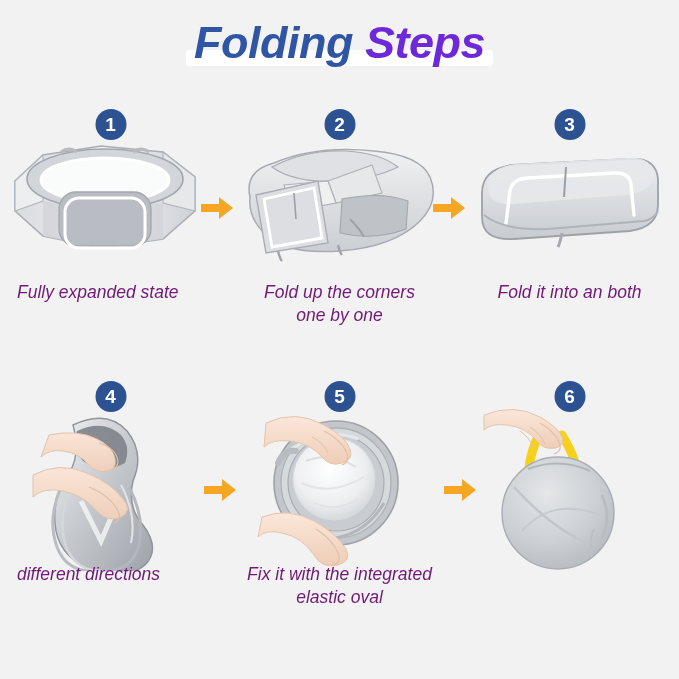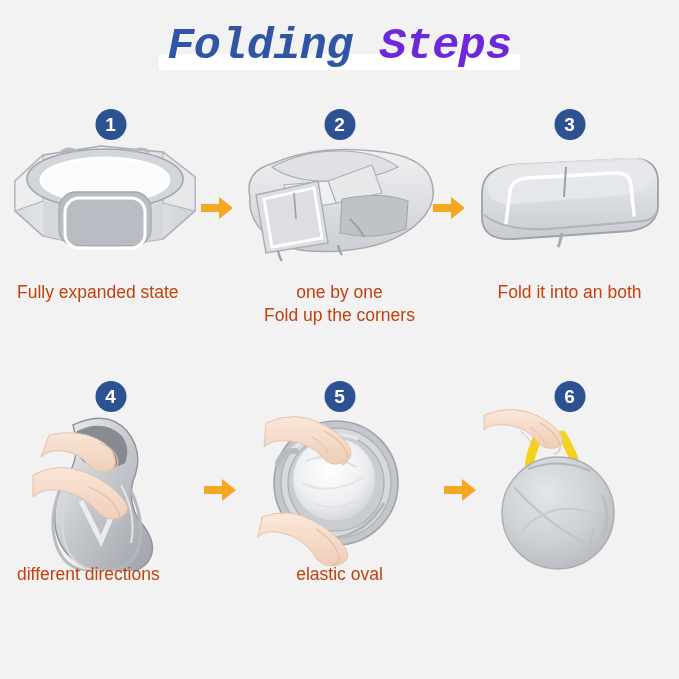--- a/index.html
+++ b/index.html
@@ -39,21 +39,20 @@
     right: -8px;
     bottom: 2px;
     height: 16px;
     background: #ffffff;
     border-radius: 3px;
     z-index: 0;
   }
   .title span.word {
     position: relative;
     z-index: 1;
-    font-family: Liberation Mono, monospace;
   }
   .title .w1 { color: #2f55a4; }
   .title .w2 { color: #6d28d9; }
 
   
   .grid {
     position: absolute;
     top: 95px;
     left: 0;
     width: 679px;
@@ -105,21 +104,22 @@
   }
   .illus svg { display: block; }
 
   
   .caption {
     position: absolute;
     left: 0;
     width: 215px;
     top: 186px;
     font-size: 17.5px;
-    color: #c2410c;
+    font-style: italic;
+    color: #701a75;
     line-height: 1.32;
     text-align: center;
   }
   .caption.left { text-align: left; padding-left: 14px; width: 201px; }
 
   
   .arrow {
     position: absolute;
     width: 34px;
     height: 26px;
@@ -206,22 +206,22 @@
           <path d="M32 80 L82 69 L90 119 L40 128 Z" fill="none" stroke="#ffffff" stroke-width="2.8"></path>
 
           <line x1="62" y1="74" x2="64" y2="100" stroke="#9aa0a6" stroke-width="1.6"></line>
 
           <path d="M46 132 q2 8 4 10" fill="none" stroke="#9fa3a9" stroke-width="2.4"></path>
           <path d="M106 126 q2 8 4 10" fill="none" stroke="#9fa3a9" stroke-width="2.4"></path>
           <path d="M118 100 q10 10 14 18" fill="none" stroke="#9ea2a8" stroke-width="2"></path>
         </svg>
       </div>
       <div class="caption">
+        <div>Fold up the corners</div>
         <div>one by one</div>
-        <div>Fold up the corners</div>
       </div>
     </div>
 
     <div class="cell c3">
       <div class="badge">3</div>
       <div class="illus">
         <svg width="215" height="155" viewBox="0 0 215 155">
           <defs>
             <linearGradient id="g3a" x1="0" y1="0" x2="0" y2="1">
               <stop offset="0%" stop-color="#eceef0"></stop>
@@ -333,20 +333,21 @@
           <path d="M92 40 q16 8 22 20 q5 10 -4 14" fill="none" stroke="#e2bfa6" stroke-width="1.2"></path>
           <path d="M80 46 q12 6 16 16" fill="none" stroke="#e2bfa6" stroke-width="1"></path>
 
           <path d="M30 126 q26 -10 52 4 q22 12 32 28 q6 12 -8 16 q-16 4 -24 -10 q-12 -18 -32 -22 q-16 -4 -24 4 Z" fill="url(#g5skin)" stroke="#e5c4ac" stroke-width="1"></path>
           <path d="M84 138 q16 10 22 24 q4 10 -6 12" fill="none" stroke="#e2bfa6" stroke-width="1.2"></path>
 
           <path d="M46 72 q6 -14 18 -12" fill="none" stroke="#b8bcc1" stroke-width="6" stroke-linecap="round"></path>
         </svg>
       </div>
       <div class="caption" style="top:196px">
+        <div>Fix it with the integrated</div>
         <div>elastic oval</div>
       </div>
     </div>
 
     <div class="cell c3">
       <div class="badge">6</div>
       <div class="illus">
         <svg width="215" height="180" viewBox="0 0 215 180">
           <defs>
             <linearGradient id="g6skin" x1="0" y1="0" x2="0" y2="1">

